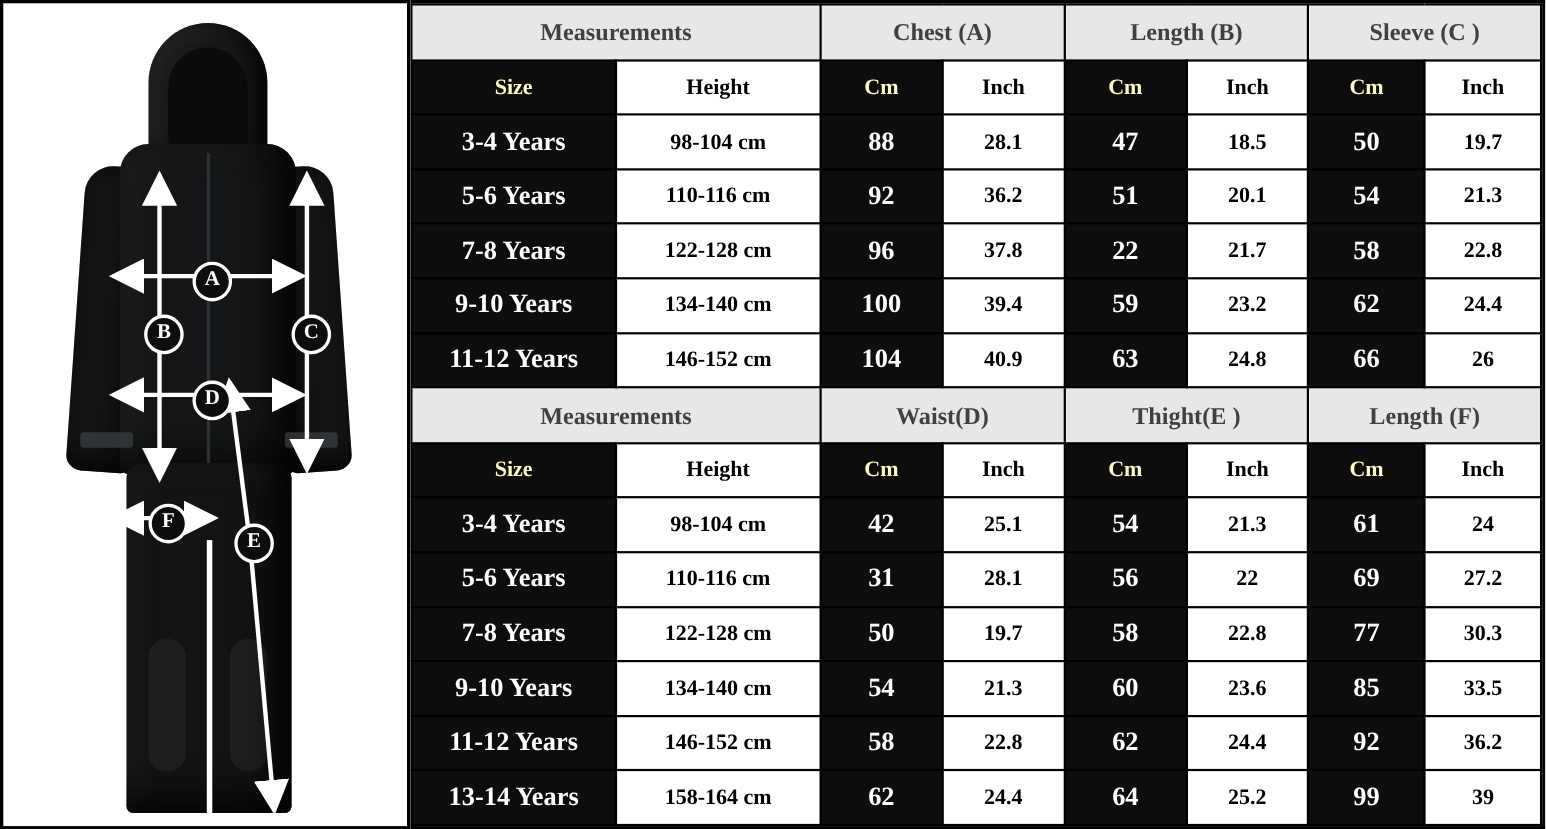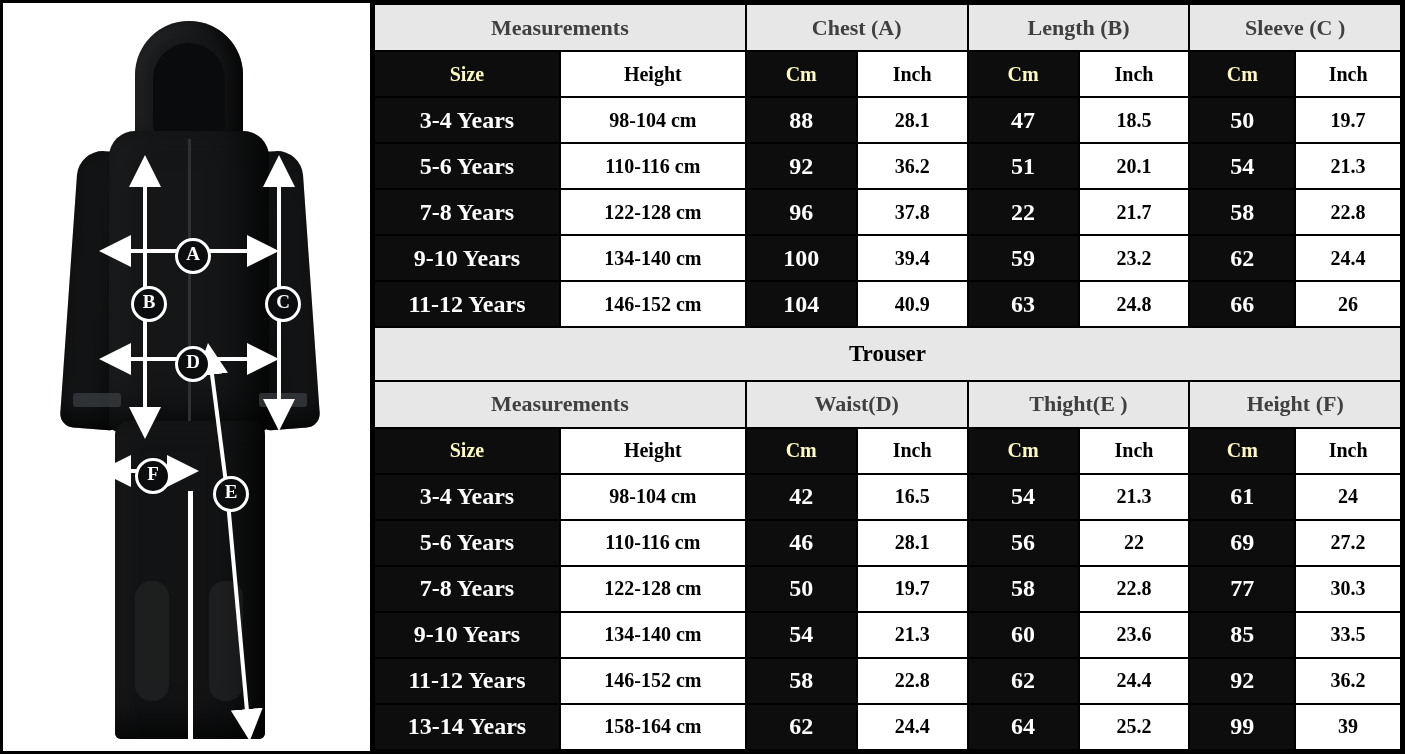--- a/index.html
+++ b/index.html
@@ -316,52 +316,49 @@
           <td class="cell-white">146-152 cm</td>
           <td class="cell-black">104</td>
           <td class="cell-white">40.9</td>
           <td class="cell-black">63</td>
           <td class="cell-white">24.8</td>
           <td class="cell-black">66</td>
           <td class="cell-white">26</td>
         </tr>
 
         <tr>
-          <td class="sect-title" colspan="8">Trouser</td>
-        </tr>
-        <tr>
           <td class="hdr-grey" colspan="2">Measurements</td>
           <td class="hdr-grey" colspan="2">Waist(D)</td>
           <td class="hdr-grey" colspan="2">Thight(E )</td>
-          <td class="hdr-grey" colspan="2">Height (F)</td>
+          <td class="hdr-grey" colspan="2">Length (F)</td>
         </tr>
         <tr>
           <td class="hdr-black">Size</td>
           <td class="cell-white">Height</td>
           <td class="hdr-black">Cm</td>
           <td class="cell-white">Inch</td>
           <td class="hdr-black">Cm</td>
           <td class="cell-white">Inch</td>
           <td class="hdr-black">Cm</td>
           <td class="cell-white">Inch</td>
         </tr>
         <tr>
           <td class="cell-black">3-4 Years</td>
           <td class="cell-white">98-104 cm</td>
           <td class="cell-black">42</td>
-          <td class="cell-white">16.5</td>
+          <td class="cell-white">25.1</td>
           <td class="cell-black">54</td>
           <td class="cell-white">21.3</td>
           <td class="cell-black">61</td>
           <td class="cell-white">24</td>
         </tr>
         <tr>
           <td class="cell-black">5-6 Years</td>
           <td class="cell-white">110-116 cm</td>
-          <td class="cell-black">46</td>
+          <td class="cell-black">31</td>
           <td class="cell-white">28.1</td>
           <td class="cell-black">56</td>
           <td class="cell-white">22</td>
           <td class="cell-black">69</td>
           <td class="cell-white">27.2</td>
         </tr>
         <tr>
           <td class="cell-black">7-8 Years</td>
           <td class="cell-white">122-128 cm</td>
           <td class="cell-black">50</td>

